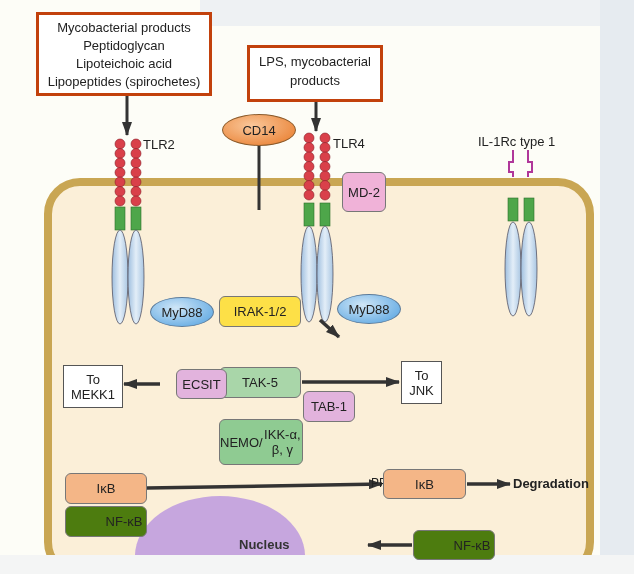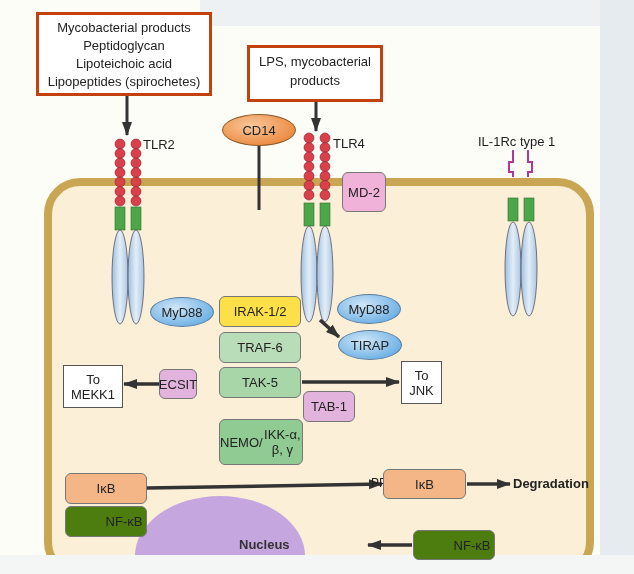--- a/index.html
+++ b/index.html
@@ -168,27 +168,25 @@
   <div class="label" style="left:143px; top:137px;">TLR2</div>
   <div class="label" style="left:333px; top:136px;">TLR4</div>
   <div class="label" style="left:478px; top:134px;">IL-1Rc type 1</div>
 
   <div class="ellipse-orange" style="left:222px; top:114px; width:74px; height:32px;">CD14</div>
 
   <div class="rbox pink" style="left:342px; top:172px; width:44px; height:40px; background:#f0b2d8;">MD-2</div>
 
   <div class="ellipse-blue" style="left:150px; top:297px; width:64px; height:30px;">MyD88</div>
   <div class="ellipse-blue" style="left:337px; top:294px; width:64px; height:30px;">MyD88</div>
-  <div class="ellipse-blue" style="left:338px; top:330px; width:64px; height:30px;">TIRAP</div>
 
   <div class="rbox green-light" style="left:219px; top:296px; width:82px; height:31px;">IRAK-1/2</div>
-  <div class="rbox green-mid" style="left:219px; top:332px; width:82px; height:31px;">TRAF-6</div>
   <div class="rbox green-mid" style="left:219px; top:367px; width:82px; height:31px; background:#a9d6a9;">TAK-5</div>
   <div class="rbox pink" style="left:303px; top:391px; width:52px; height:31px;">TAB-1</div>
-  <div class="rbox pink" style="left:159px; top:369px; width:38px; height:30px;">ECSIT</div>
+  <div class="rbox pink" style="left:176px; top:369px; width:51px; height:30px;">ECSIT</div>
   <div class="rbox green-dark" style="left:219px; top:419px; width:84px; height:46px; flex-direction:row;">
     <div>NEMO/</div>
     <div>IKK-α, β, γ</div>
   </div>
 
   <div class="rbox white-box" style="left:63px; top:365px; width:60px; height:43px; flex-direction:column;">
     <div>To</div>
     <div>MEKK1</div>
   </div>
   <div class="rbox white-box" style="left:401px; top:361px; width:41px; height:43px; flex-direction:column;">

